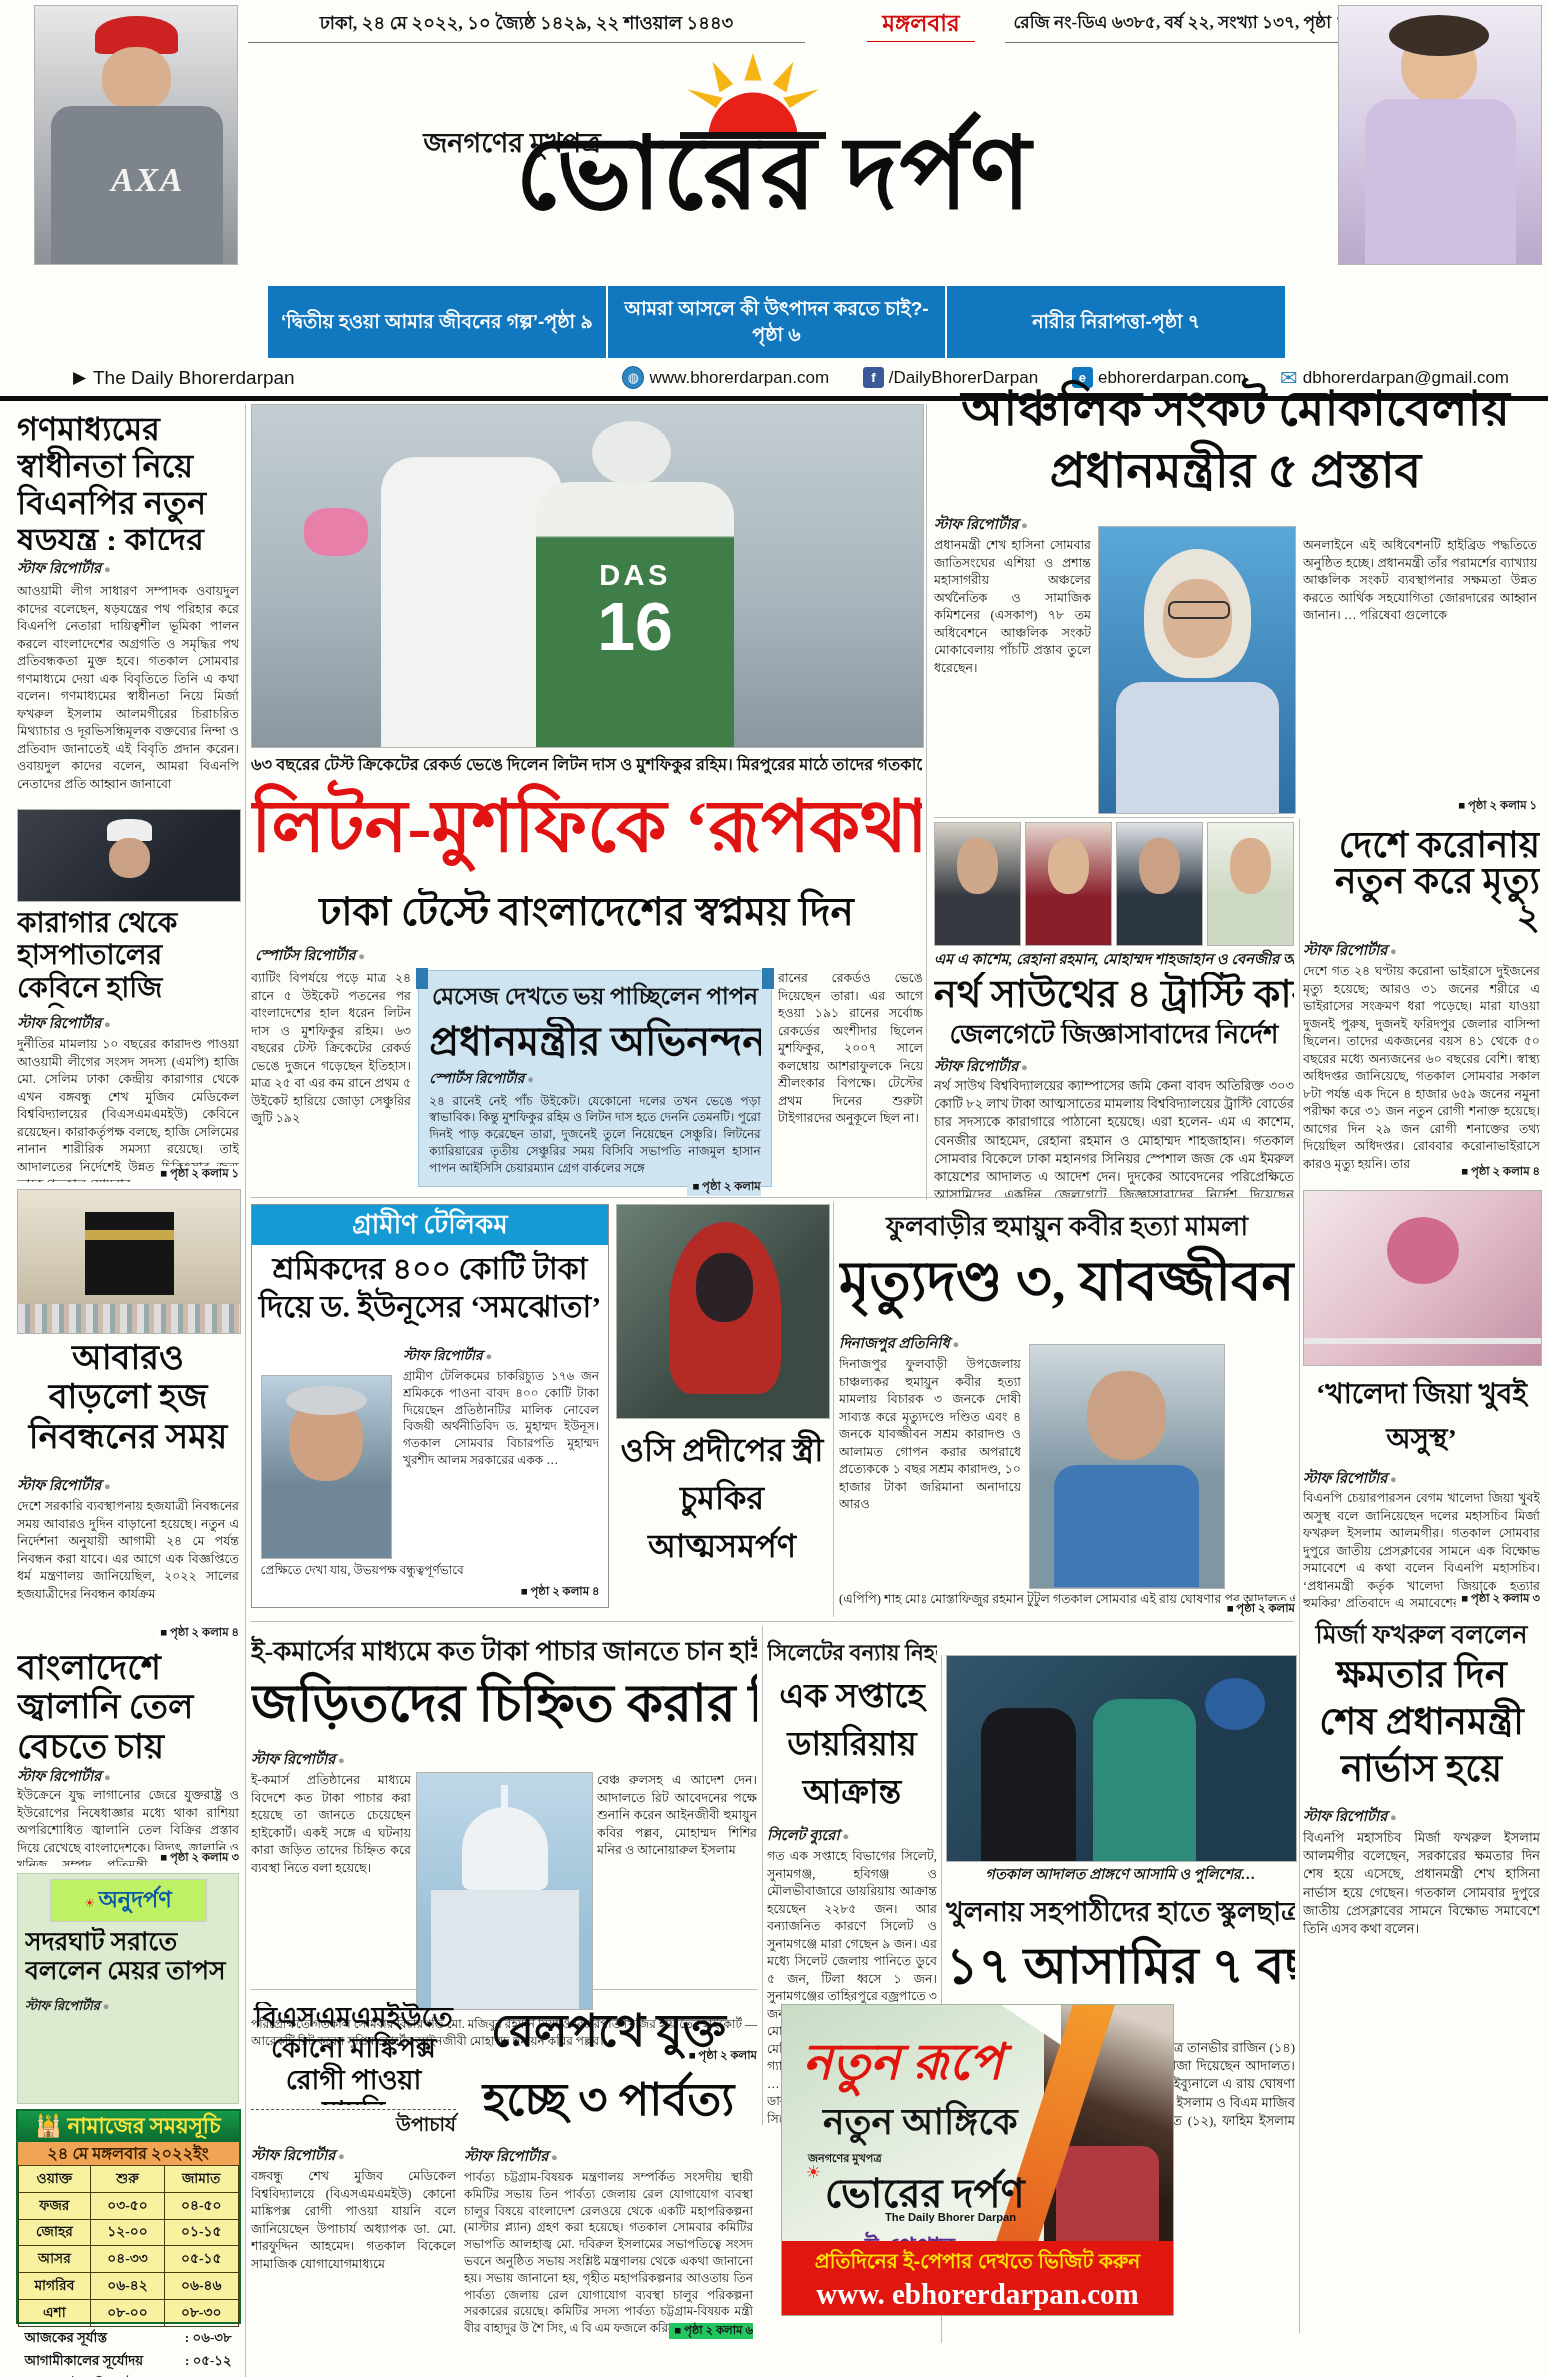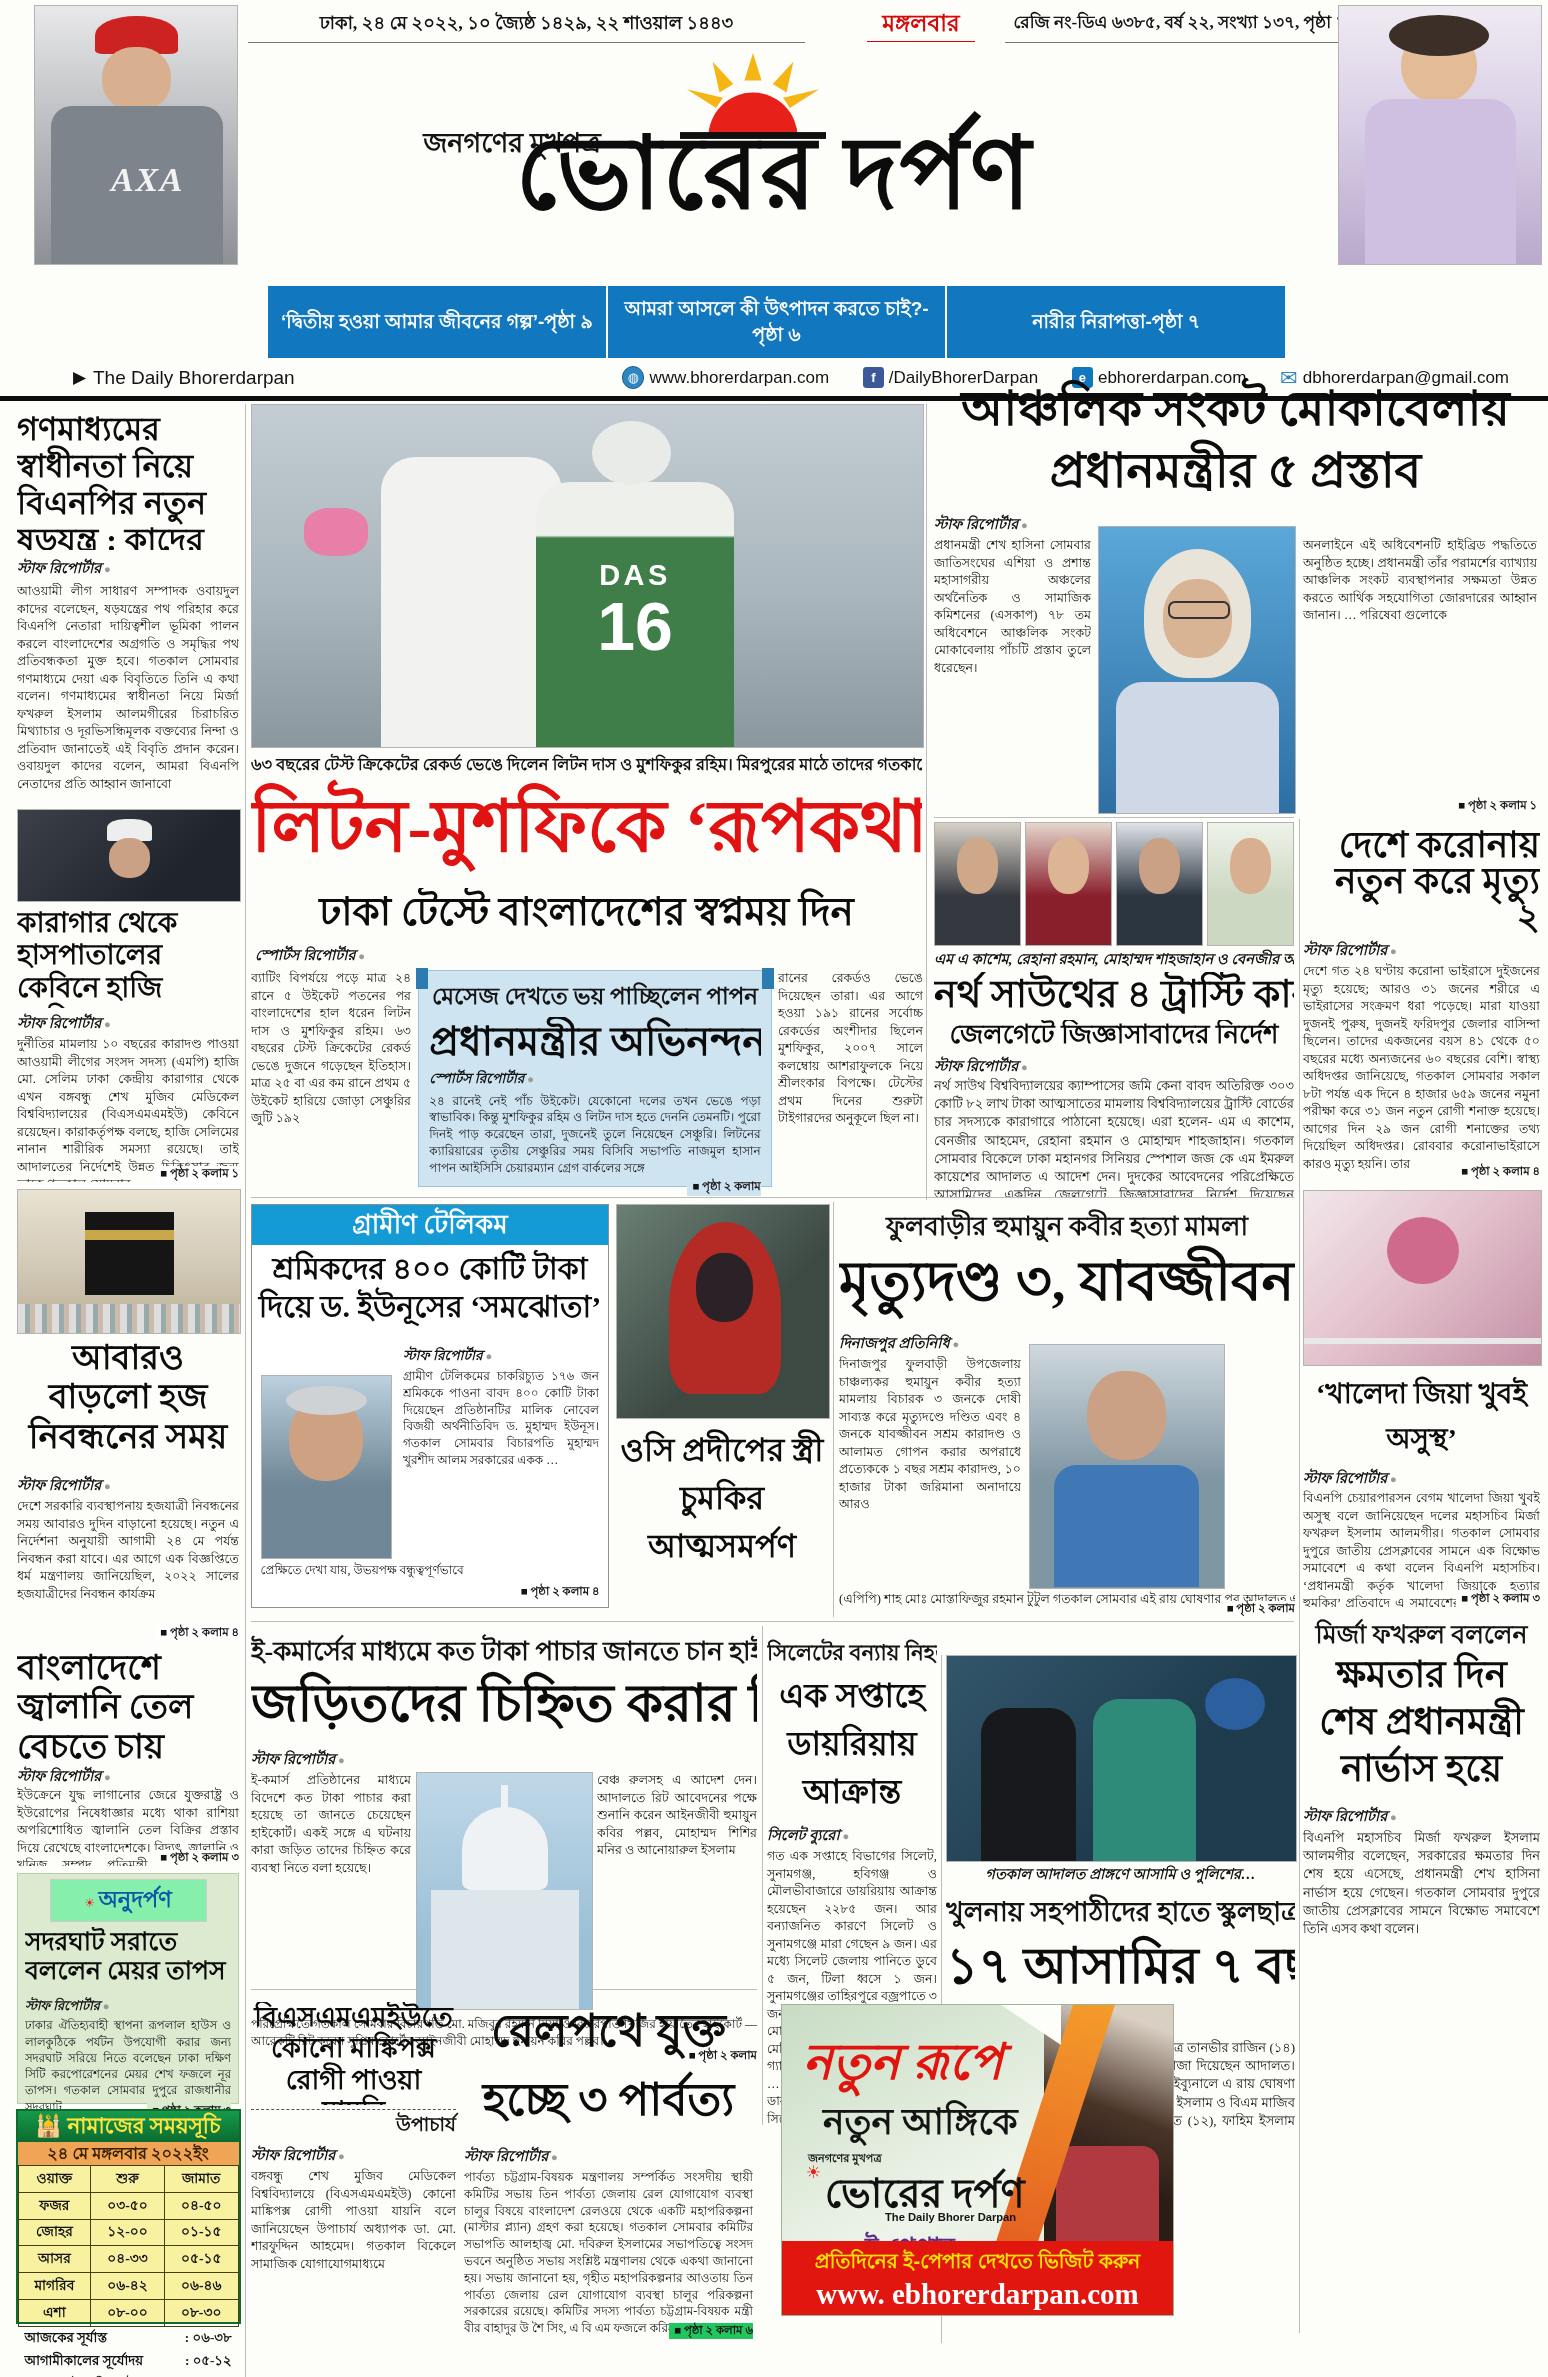--- a/index.html
+++ b/index.html
@@ -138,30 +138,26 @@
   <span class="en">■ পৃষ্ঠা ২ কলাম ৪</span>
 </div>
 <div class="b hd" style="left:17px;top:1648px;width:222px;height:114px;font-size:34px;text-align:left">বাংলাদেশে জ্বালানি তেল বেচতে চায় রাশিয়া</div>
 <div class="b by" style="left:17px;top:1765px;width:222px">স্টাফ রিপোর্টার</div>
 <div class="bd" style="left:17px;top:1787px;width:222px;height:79px">
   <span>ইউক্রেনে যুদ্ধ লাগানোর জেরে যুক্তরাষ্ট্র ও ইউরোপের নিষেধাজ্ঞার মধ্যে থাকা রাশিয়া অপরিশোধিত জ্বালানি তেল বিক্রির প্রস্তাব দিয়ে রেখেছে বাংলাদেশকে। বিদ্যুৎ, জ্বালানি ও খনিজ সম্পদ প্রতিমন্ত্রী নসরুল হামিদ বলেছেন, রাশিয়ার কাছ থেকে এখন তেল কেনার দরকার আছে কি না, তা তারা পর্যালোচনা করে দেখছেন। গতকাল সোমবার বিদ্যুৎ ভবনে একটি কর্মশালার</span>
   <span class="en" style="background:#fdfdfa">■ পৃষ্ঠা ২ কলাম ৩</span>
 </div>
 
 <div class="b anud" style="left:17px;top:1873px;width:222px;height:231px;padding:5.2px 6.9px;box-sizing:border-box">
-  <div style="background:#86efac;width:155px;margin:0 auto;text-align:center;padding:1.7px 0;border:0.9px solid #ccc">
+  <div style="background:#bef264;width:155px;margin:0 auto;text-align:center;padding:1.7px 0;border:0.9px solid #ccc">
     <span style="color:#e8201a;font-size:12px">☀</span>
     <span style="font-weight:bold;font-size:22.4px;color:#0a58a8">অনুদর্পণ</span>
   </div>
   <div class="hd" style="font-size:25px;text-align:left;height:69px;margin-top:5.2px">সদরঘাট সরাতে বললেন মেয়র তাপস</div>
   <div class="by" style="font-size:13px">স্টাফ রিপোর্টার</div>
-  <div class="bd" style="position:relative;height:101px;font-size:11.6px;margin-top:1.7px">
-    <span>ঢাকার ঐতিহ্যবাহী স্থাপনা রূপলাল হাউস ও লালকুঠিকে পর্যটন উপযোগী করার জন্য সদরঘাট সরিয়ে নিতে বলেছেন ঢাকা দক্ষিণ সিটি করপোরেশনের মেয়র শেখ ফজলে নূর তাপস। গতকাল সোমবার দুপুরে রাজধানীর সদরঘাট</span>
-    <span class="en" style="background:#dcead0">■ পৃষ্ঠা ২ কলাম ৩</span>
-  </div>
 </div>
 
 <div class="b nmz" style="left:15.5px;top:2109px;width:225px;height:215px;box-sizing:border-box">
   <div class="nmzhead">
     <span style="color:#fff">🕌</span>
     <span>নামাজের সময়সূচি</span>
   </div>
   <div class="nmzdate">২৪ মে মঙ্গলবার ২০২২ইং</div>
   <table>
     <tbody>

